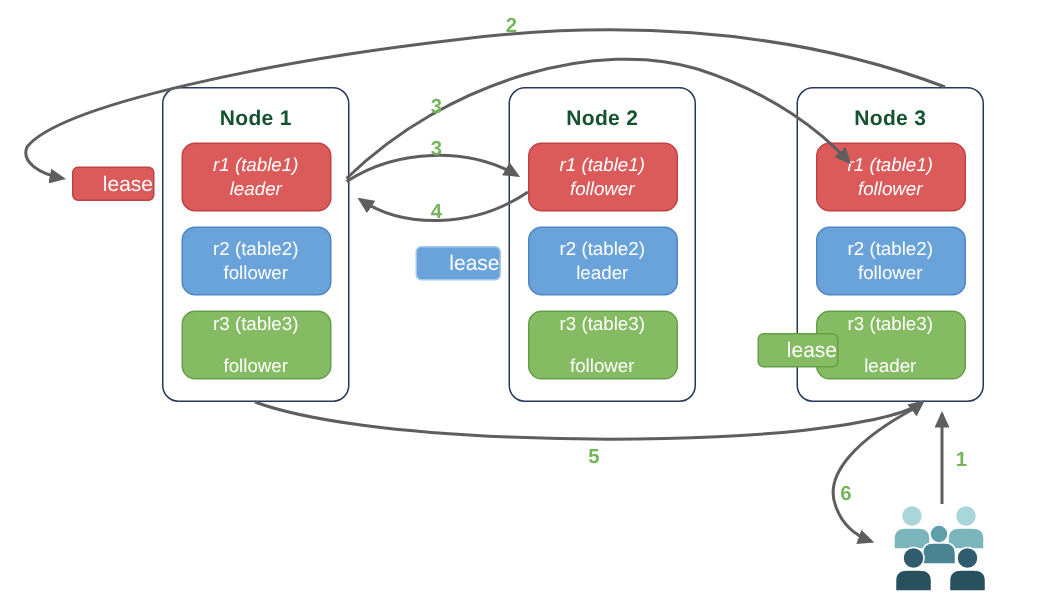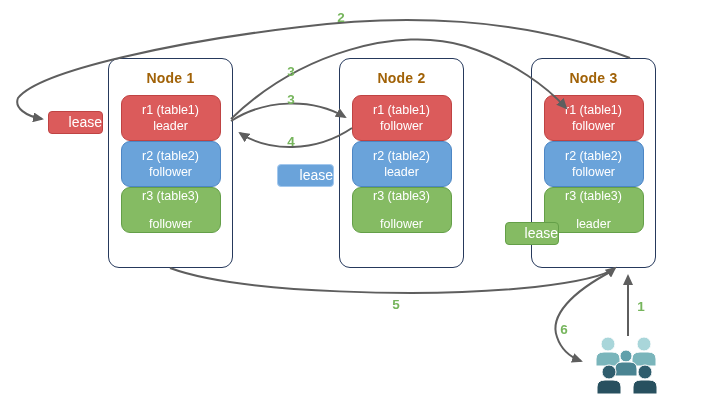--- a/index.html
+++ b/index.html
@@ -5,28 +5,28 @@
   html,body{margin:0;padding:0;background:#fff;}
   .canvas{
     position:relative;width:704px;height:405px;background:#ffffff;overflow:hidden;
     font-family:"Liberation Sans",sans-serif;
   }
   .node{
     position:absolute;top:58px;width:125px;height:210px;box-sizing:border-box;
     background:#fff;border:1.5px solid #26395c;border-radius:11px;
     display:flex;flex-direction:column;align-items:center;padding-top:11px;z-index:1;
   }
-  .node-title{font-weight:bold;font-size:14px;color:#a16207;margin-bottom:9px;letter-spacing:.2px;}
+  .node-title{font-weight:bold;font-size:14px;color:#14532d;margin-bottom:9px;letter-spacing:.2px;}
   .replica{
     width:100px;height:46px;box-sizing:border-box;border-radius:9px;border:1px solid transparent;
     color:#fff;font-size:12.5px;line-height:16px;text-align:center;
     display:flex;flex-direction:column;justify-content:center;flex:none;
   }
-  .replica + .replica{}
-  .c-red{background:#db5b5b;border-color:#bf4343;}
+  .replica + .replica{margin-top:10px;}
+  .c-red{background:#db5b5b;border-color:#bf4343;font-style:italic;}
   .c-blue{background:#6aa3da;border-color:#4d86c4;}
   .c-green{background:#85bb63;border-color:#649f48;justify-content:space-between;}
   .lease{
     position:absolute;height:23px;box-sizing:border-box;border-radius:4px;
     color:#fff;font-size:14px;line-height:21px;text-align:right;z-index:2;
   }
   .lease-red{left:48px;top:111px;width:55px;background:#db5b5b;border:1px solid #bf4343;}
   .lease-blue{left:277px;top:164px;width:57px;background:#6aa3da;border:1px solid #a3c8ee;}
   .lease-green{left:505px;top:222px;width:54px;background:#85bb63;border:1px solid #649f48;}
   .arrow-layer{position:absolute;left:0;top:0;z-index:3;pointer-events:none;}

